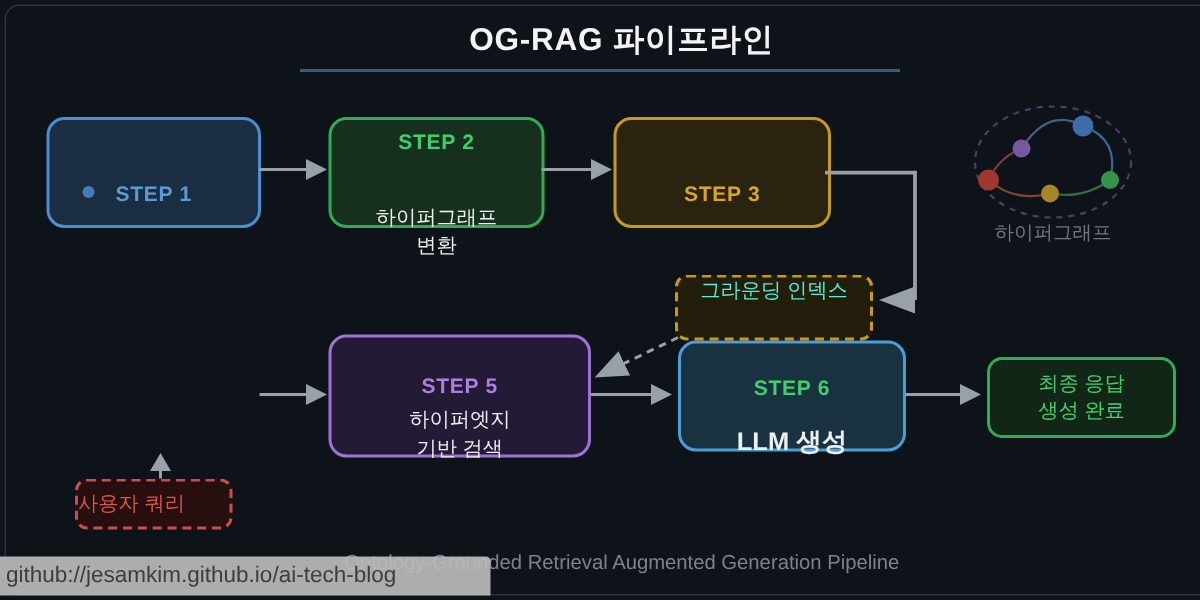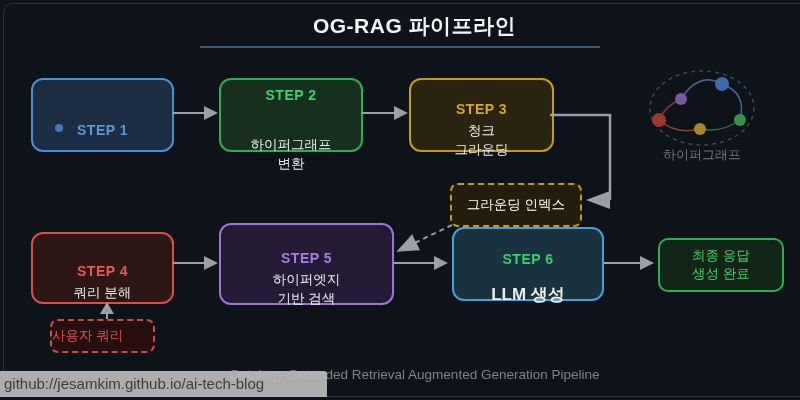--- a/index.html
+++ b/index.html
@@ -50,22 +50,22 @@
   .s6 .step-body{font-size:17px;font-weight:bold;margin-top:16px;}
   .final-box{
     position:absolute;left:658px;top:238px;width:122px;height:50px;
     border:2px solid #2eae52;border-radius:10px;background:#122617;
     display:flex;align-items:center;justify-content:center;text-align:center;
     font-size:13.5px;color:#45d06e;line-height:1.35;
   }
   .grounding-box{
     position:absolute;left:450px;top:183px;width:128px;height:40px;
     border:2px dashed #c9991e;border-radius:8px;background:#231d0c;
-    display:flex;align-items:center;justify-content:center;
-    font-size:13.5px;color:#ffffff;
+    display:flex;justify-content:center;
+    font-size:13.5px;color:#5eead4;
   }
   .user-query-box{
     position:absolute;left:50px;top:319px;width:101px;height:30px;
     border:2px dashed #c8504a;border-radius:8px;background:#260f0e;
     display:flex;align-items:center;justify-content:flex-start;
     font-size:13.5px;color:#d9534f;
   }
   .harrow{position:absolute;height:2px;background:#9aa0a8;}
   .harrow::after{
     content:'';position:absolute;right:-14px;top:-6px;width:0;height:0;
@@ -115,34 +115,22 @@
     <div class="step-body">
       <div>하이퍼그래프</div>
       <div>변환</div>
     </div>
   </div>
 
   <div class="step-box s3">
     <div class="step-label-row">
       <span class="step-label">STEP 3</span>
     </div>
-    <div class="step-body">
-      <div>청크</div>
-      <div>그라운딩</div>
-    </div>
-  </div>
-
-  <div class="step-box s4">
-    <div class="step-label-row">
-      <span class="step-label">STEP 4</span>
-    </div>
-    <div class="step-body">
-      <div>쿼리 분해</div>
-    </div>
-  </div>
+  </div>
+
 
   <div class="step-box s5">
     <div class="step-label-row">
       <span class="step-label">STEP 5</span>
     </div>
     <div class="step-body">
       <div>하이퍼엣지</div>
       <div>기반 검색</div>
     </div>
   </div>

